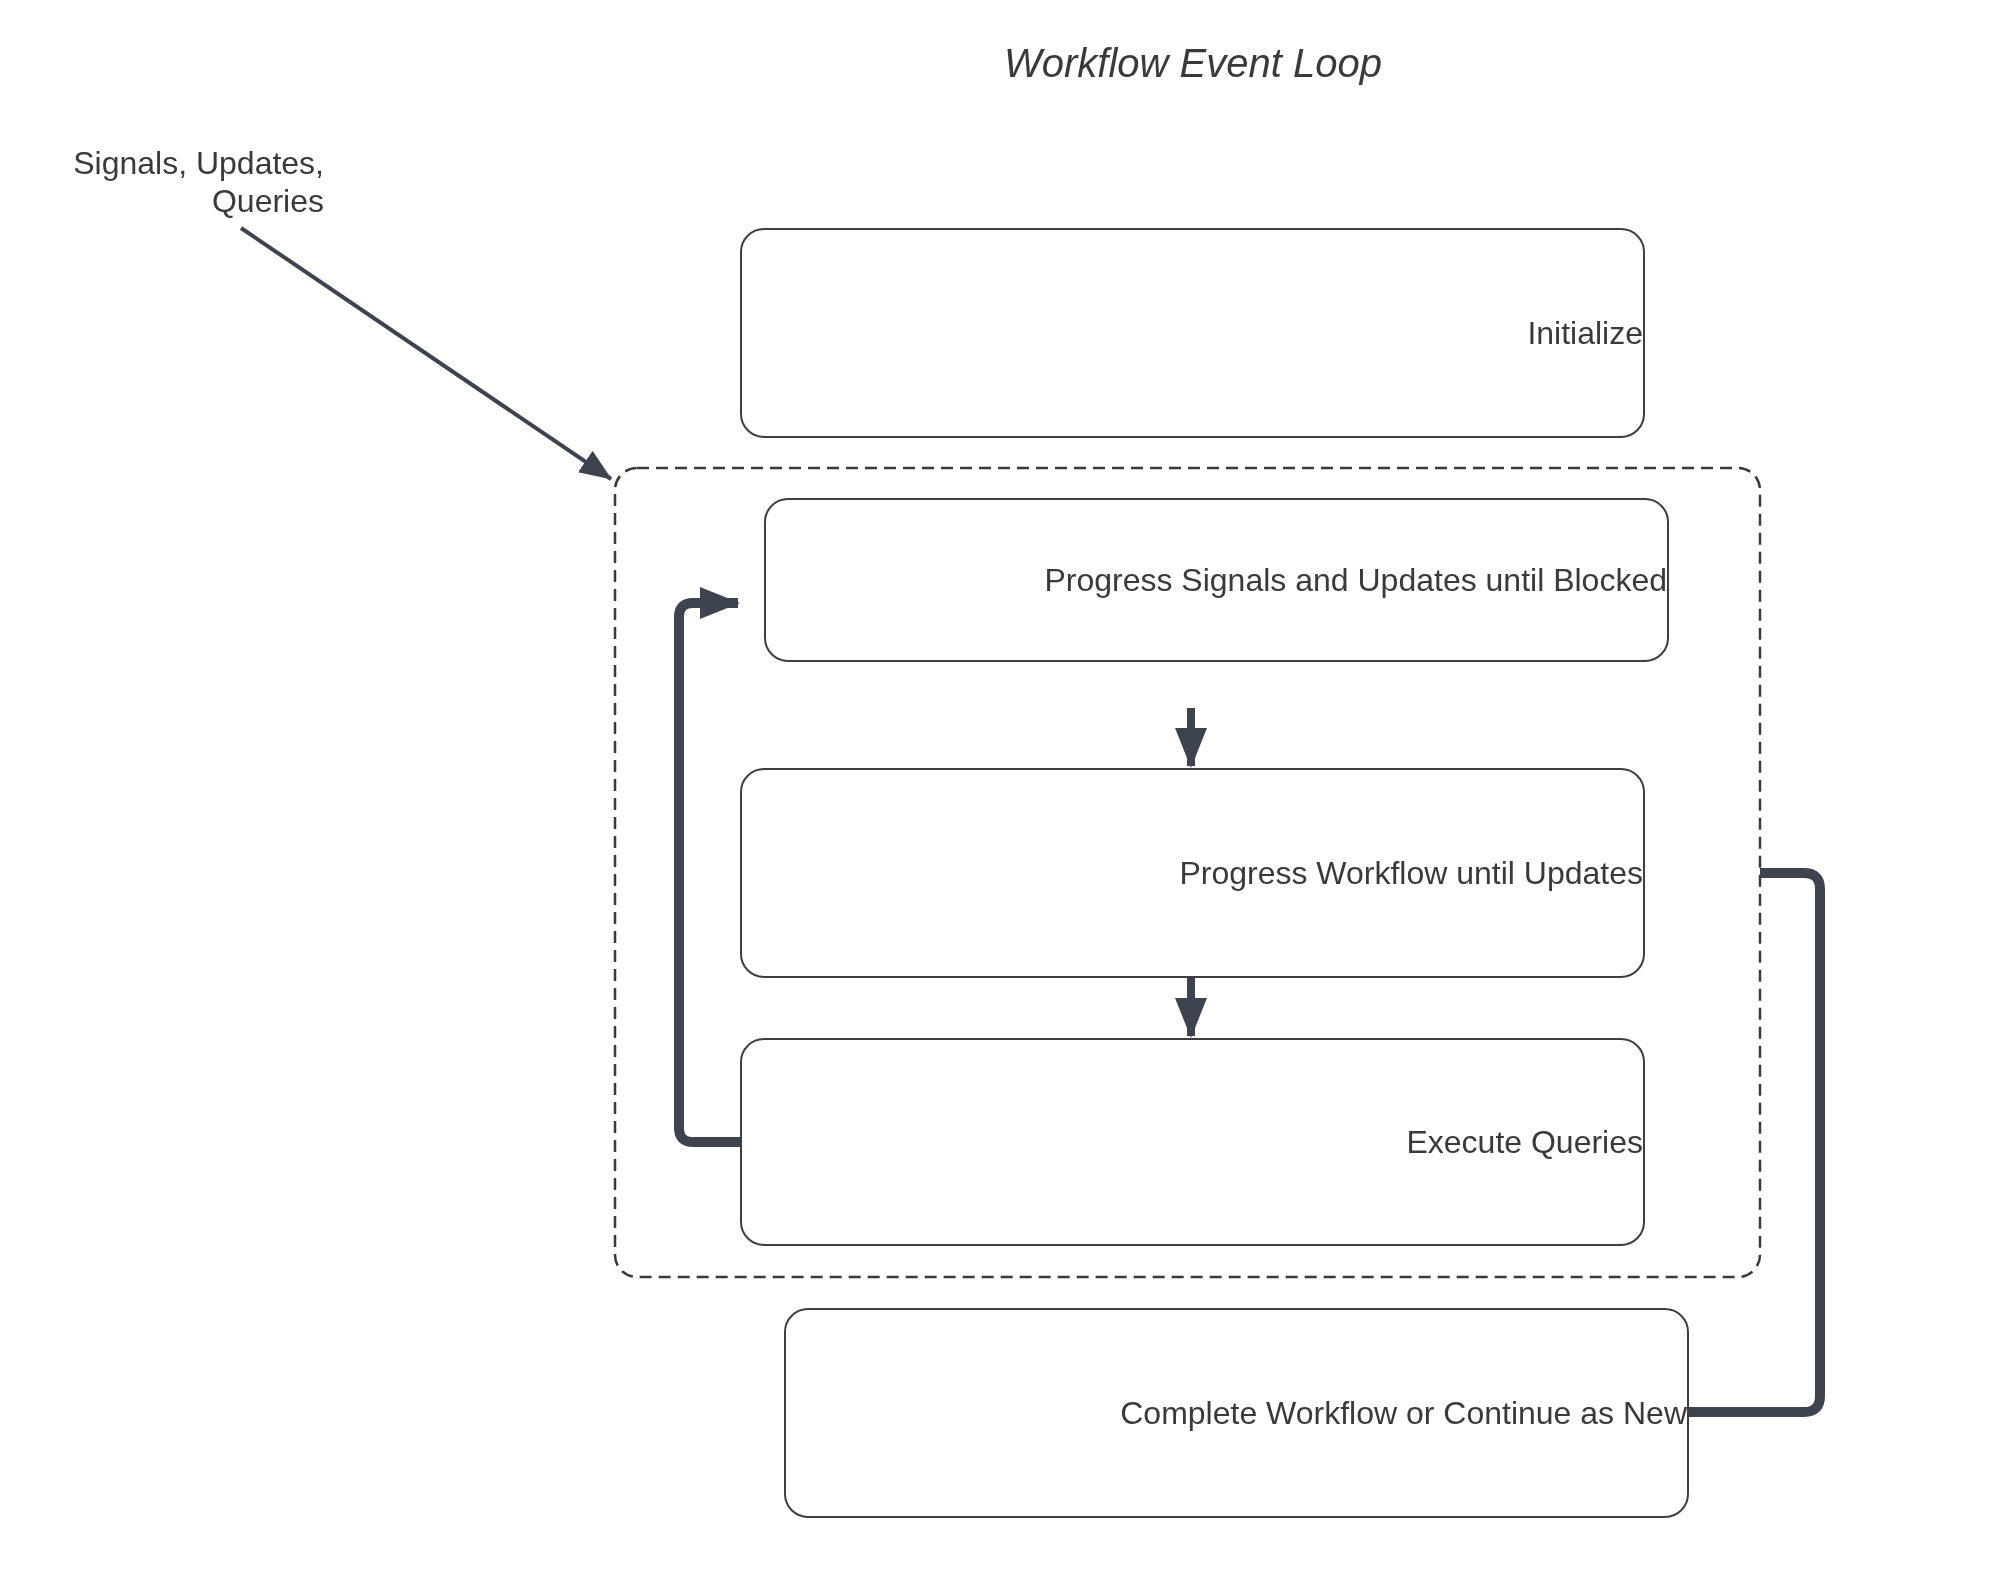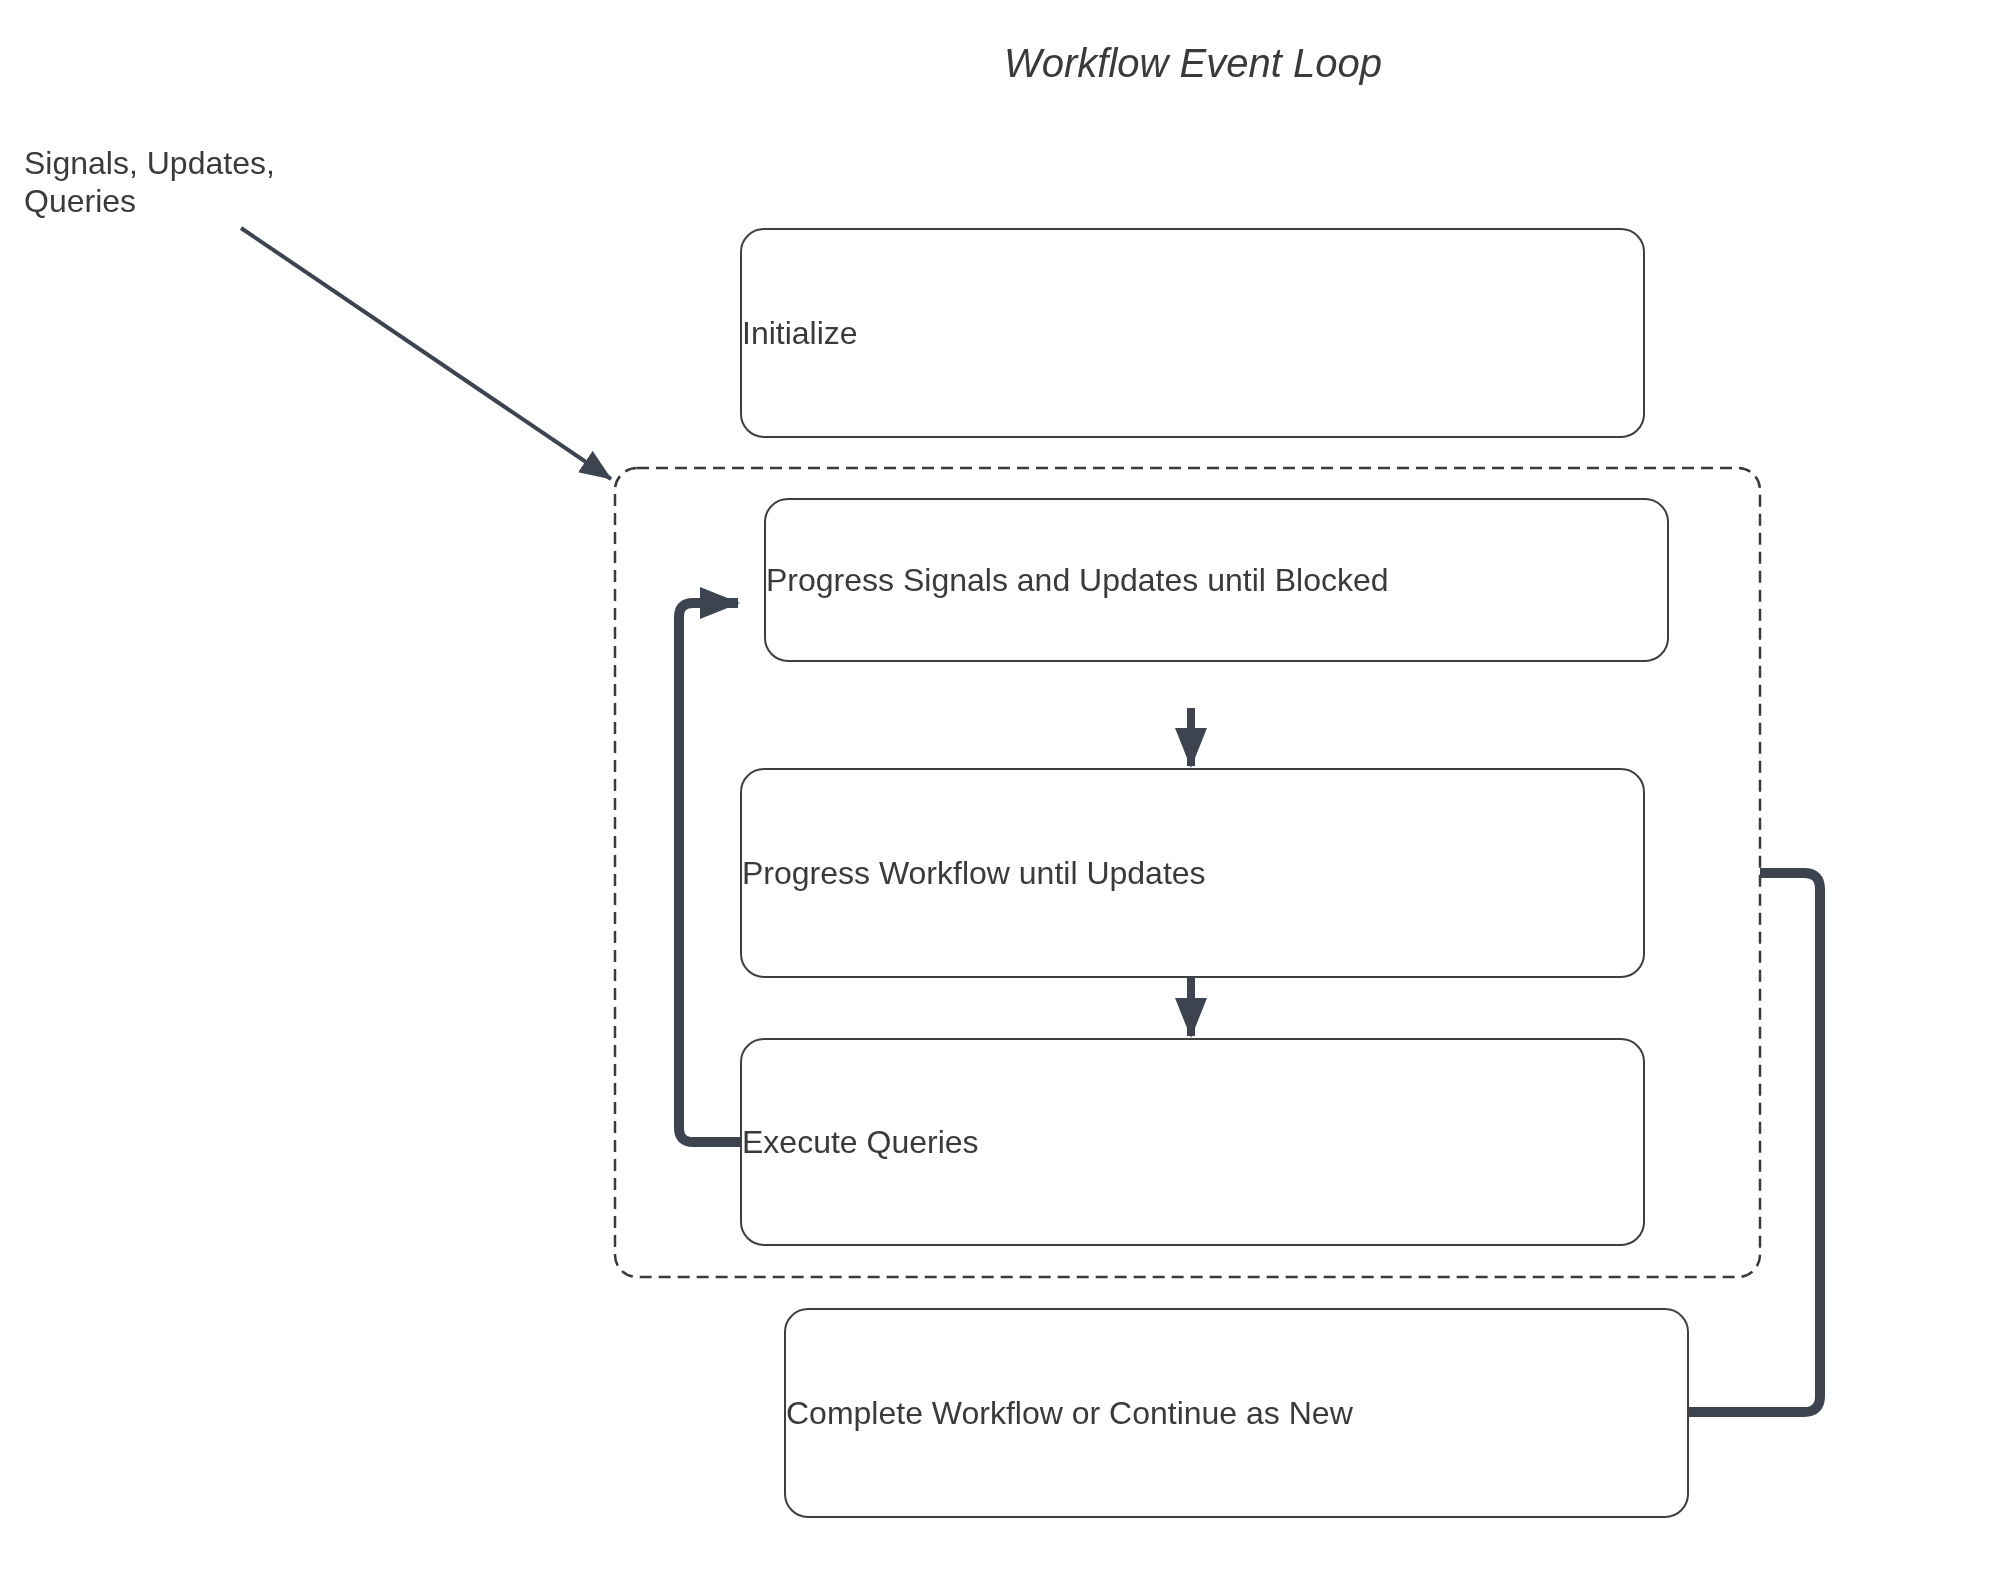--- a/index.html
+++ b/index.html
@@ -26,36 +26,36 @@
     left: 735px; top: 41px; width: 900px;
     text-align: center;
     font-size: 40px;
     font-style: italic;
     color: #3a3a3a;
     white-space: nowrap;
   }
   .annotation {
     position: absolute;
     left: 16px; top: 144px; width: 300px;
-    text-align: left;
+    text-align: right;
     font-size: 32px;
     line-height: 38px;
     color: #3a3a3a;
   }
   .annotation span { display: block; }
   .node {
     position: absolute;
     box-sizing: border-box;
     width: 905px;
     border: 2px solid #3f3f3f;
     border-radius: 24px;
     background: #ffffff;
     display: flex;
     align-items: center;
-    justify-content: flex-start;
+    justify-content: flex-end;
     text-align: center;
     font-size: 32px;
     color: #3a3a3a;
   }
   #node-initialize        { left: 732px; top: 228px;  height: 210px; }
   #node-progress-signals  { left: 756px; top: 498px;  height: 164px; }
   #node-progress-workflow { left: 732px; top: 768px;  height: 210px; }
   #node-execute-queries   { left: 732px; top: 1038px; height: 208px; }
   #node-complete          { left: 776px; top: 1308px; height: 210px; }
 </style>

